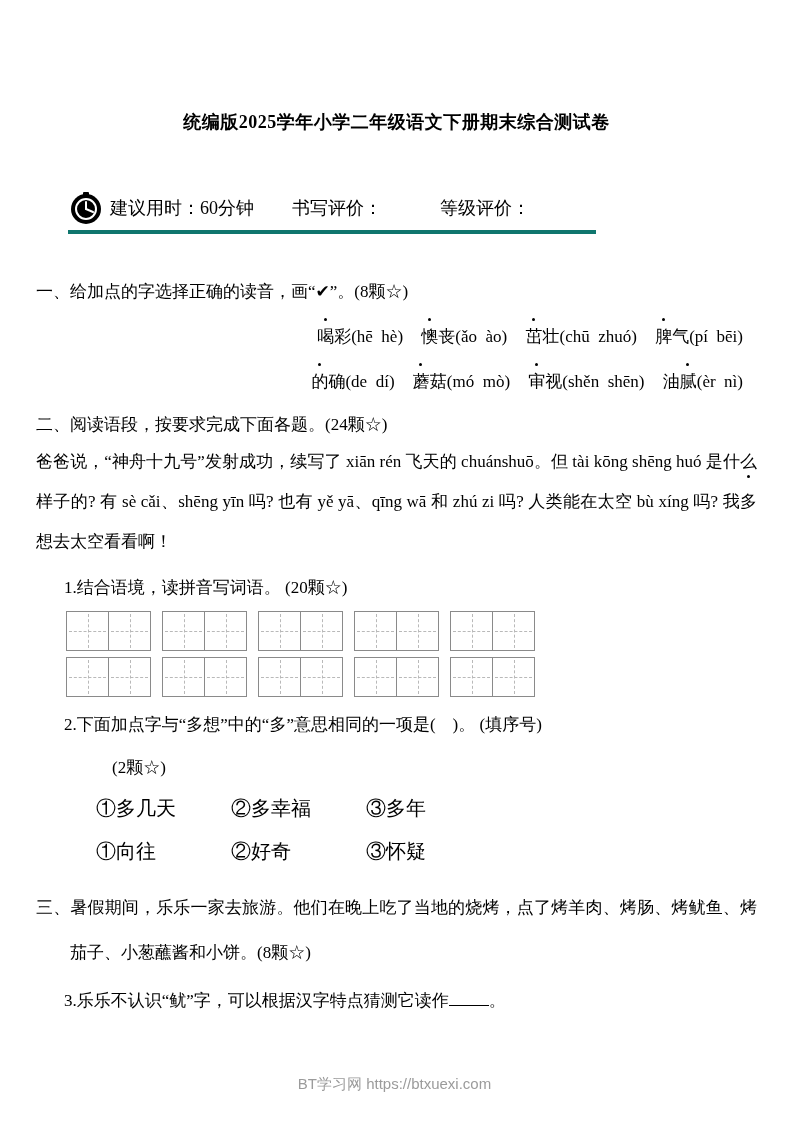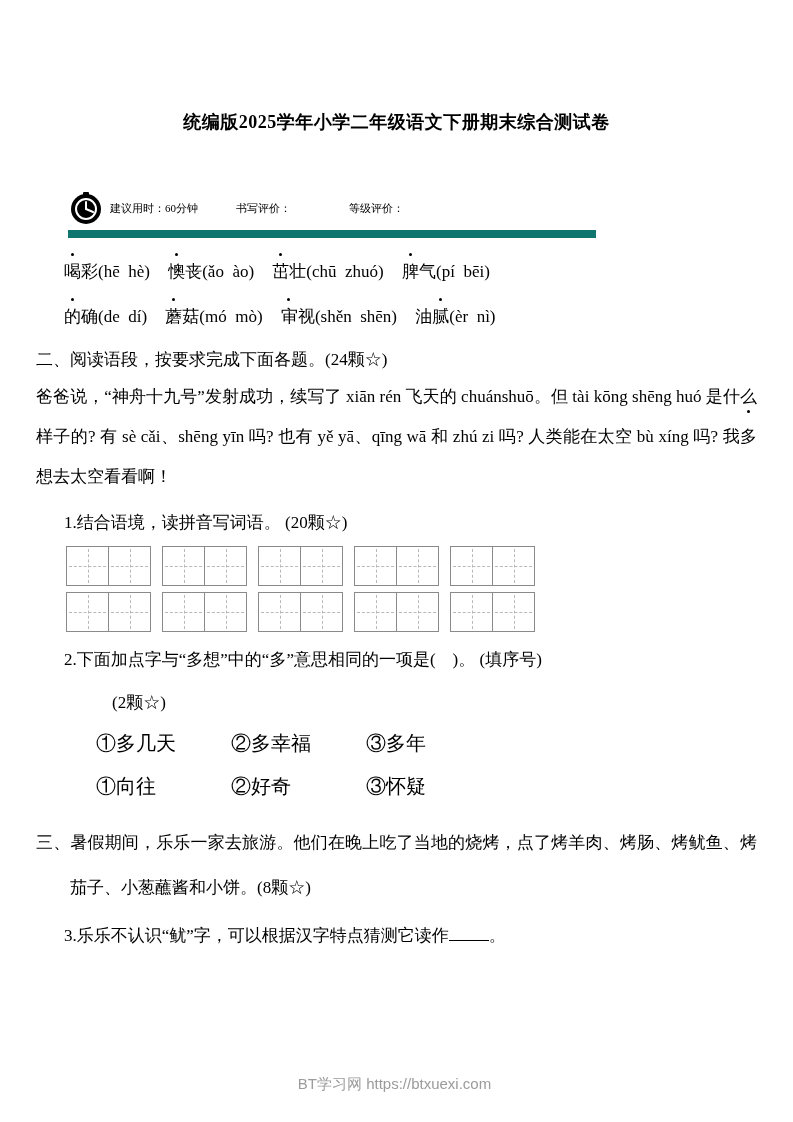--- a/index.html
+++ b/index.html
@@ -23,32 +23,32 @@
     font-size: 18px;
     font-weight: bold;
     letter-spacing: 0.5px;
   }
   .header-line {
     margin-top: 56px;
     margin-left: 32px;
     width: 528px;
     display: flex;
     align-items: center;
-    border-bottom: 8px solid #0f766e;
+    border-bottom: 4px solid #0f766e;
     padding-bottom: 4px;
-    font-size: 11px;
+    font-size: 18px;
   }
   .header-line .icon { width: 36px; height: 36px; margin-right: 6px; flex: 0 0 auto; }
   .sp { display: inline-block; height: 1em; }
   .sp1 { width: 38px; }
   .sp2 { width: 58px; }
   .sp3 { width: 66px; }
   .s-heading { margin: 0; font-size: 17px; }
   .mt-sec1 { margin-top: 46px; }
-  .word-row { margin: 22px 0 0 28px; font-size: 17px; }
+  .word-row { margin: 22px 0 0 28px; font-size: 17px; text-align: right; }
   .word { margin-right: 14px; white-space: pre; }
   .keep { white-space: pre-wrap; }
   .dotchar { position: relative; display: inline-block; }
   .dotchar::after {
     content: "";
     position: absolute;
     left: 50%; top: -7px;
     width: 3px; height: 3px; margin-left: -2px;
     border-radius: 50%;
     background: #000;
@@ -126,20 +126,21 @@
       </svg>
     </span>
     <span class="keep">建议用时：60分钟</span>
     <span class="sp sp1"></span>
     <span>书写评价：</span>
     <span class="sp sp2"></span>
     <span>等级评价：</span>
     <span class="sp sp3"></span>
   </div>
 
+  <div class="s-heading mt-sec1">一、给加点的字选择正确的读音，画“✔”。(8颗☆)</div>
 
   <div class="word-row">
     <span class="word"><span></span><span class="dotchar">喝</span><span class="keep">彩(hē  hè)</span></span>
     <span class="word"><span></span><span class="dotchar">懊</span><span class="keep">丧(ǎo  ào)</span></span>
     <span class="word"><span></span><span class="dotchar">茁</span><span class="keep">壮(chū  zhuó)</span></span>
     <span class="word"><span></span><span class="dotchar">脾</span><span class="keep">气(pí  bēi)</span></span>
   </div>
 
   <div class="word-row">
     <span class="word"><span></span><span class="dotchar">的</span><span class="keep">确(de  dí)</span></span>

